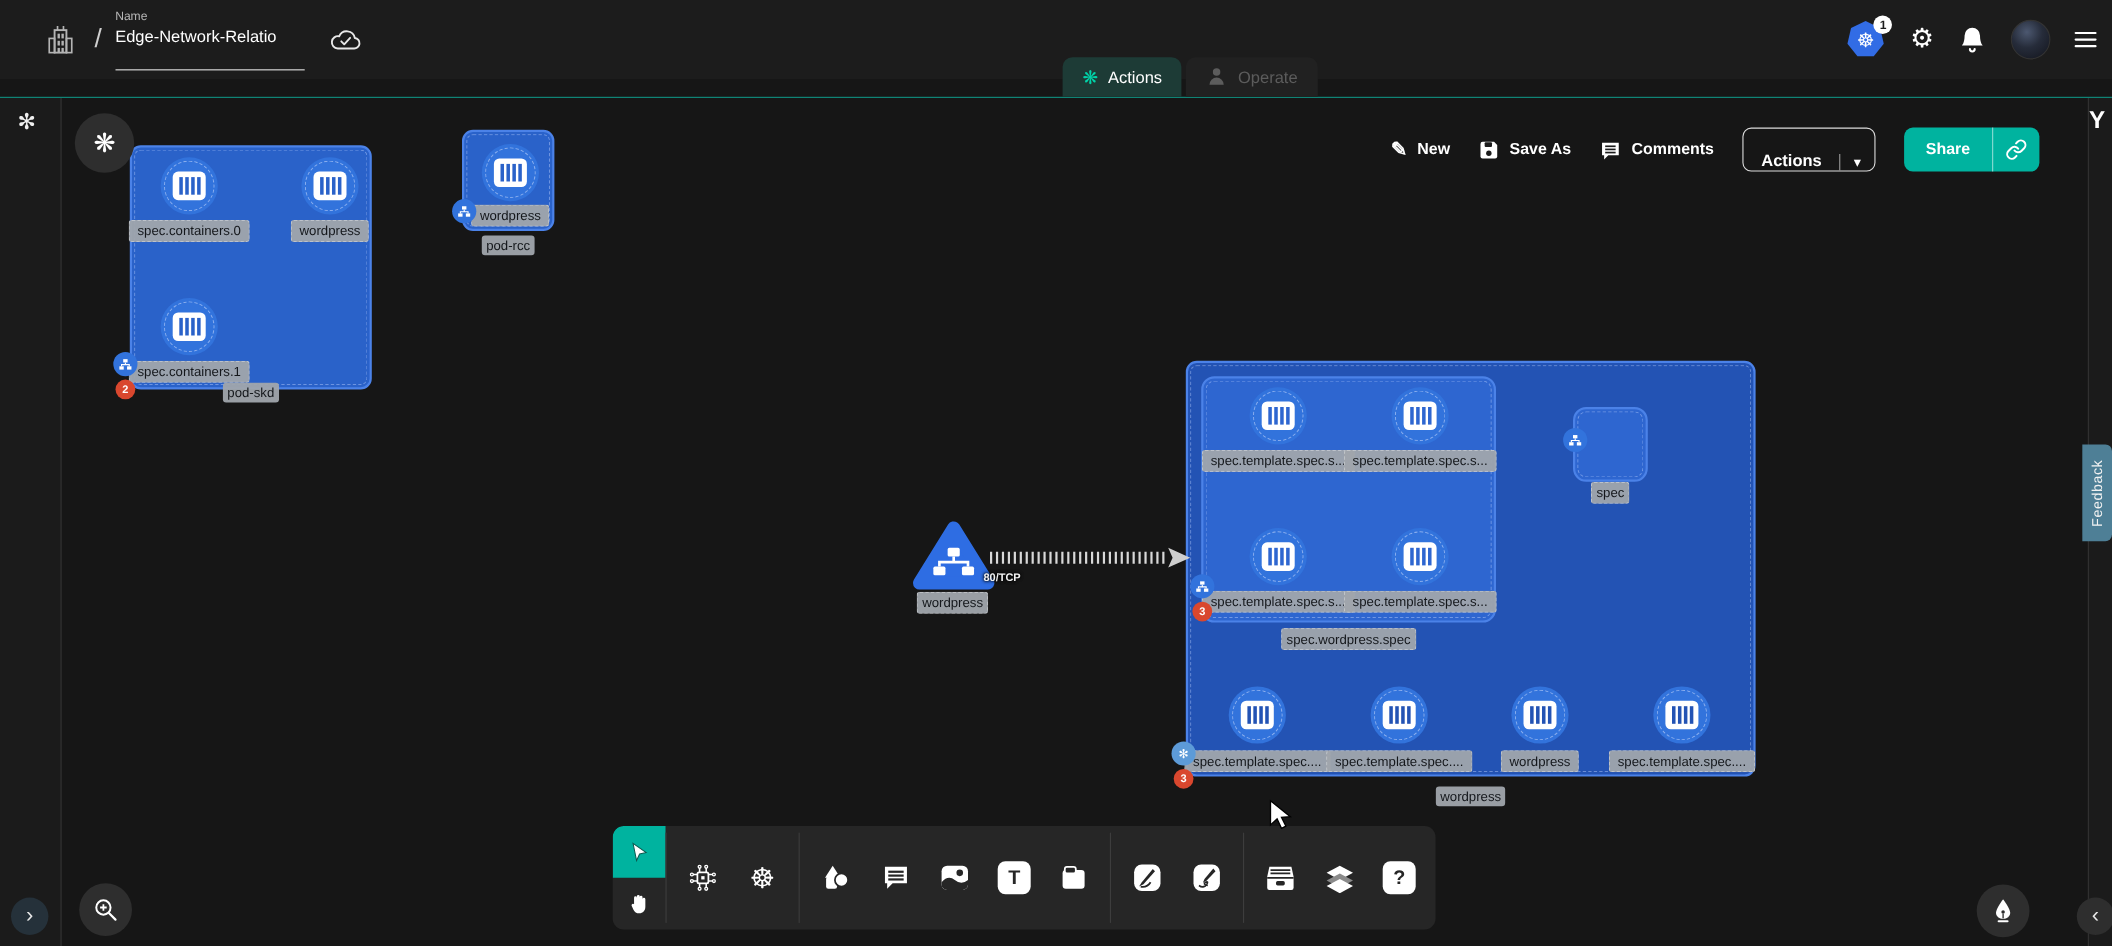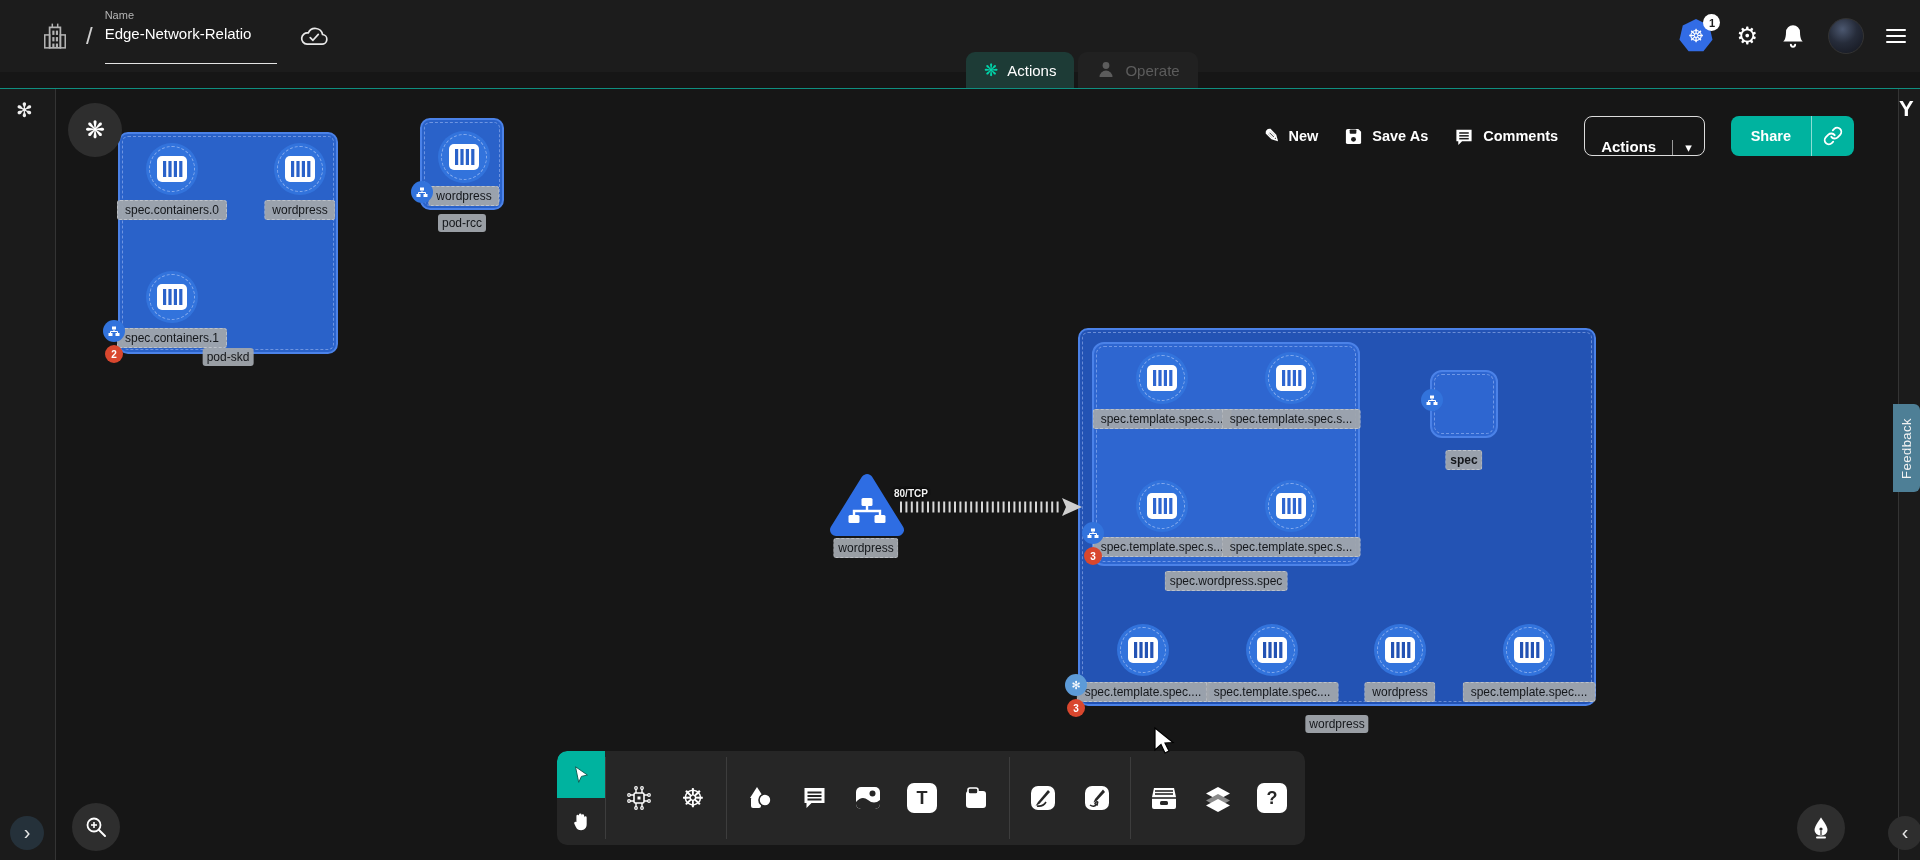--- a/index.html
+++ b/index.html
@@ -254,21 +254,21 @@
   <path d="M39 34 v5 M39 39 h-13 v4 M39 39 h13 v4" stroke="#fff" stroke-width="2.4" fill="none"></path>
   <rect x="20.5" y="43" width="11" height="8" rx="1.5" fill="#fff"></rect>
   <rect x="46.5" y="43" width="11" height="8" rx="1.5" fill="#fff"></rect>
 </svg>
 <div class="glabel" style="left:866px;top:538px;border:1px dashed rgba(255,255,255,.35);">wordpress</div>
 
 <svg style="position:absolute;left:890px;top:487px;z-index:3;" width="200" height="40" viewBox="0 0 200 40">
   <line x1="10" y1="20" x2="172" y2="20" stroke="#d8d8d8" stroke-width="11" stroke-dasharray="2 3.4"></line>
   <polygon points="172,11 192,20 172,29 176,20" fill="#cfcfcf"></polygon>
 </svg>
-<span class="edge-label" style="left:894px;top:488px;">80/TCP</span>
+<span class="edge-label" style="left:894px;top:520px;">80/TCP</span>
 
 <div class="kgroup" style="left:1078px;top:328px;width:518px;height:378px;background:#2353b4;">
 
   <div class="kgroup" style="left:12px;top:12px;width:268px;height:224px;background:#2e66d0;border-radius:12px;">
     <div class="knode-circle" style="left:42px;top:8px;">
       <svg width="34" height="30" viewBox="0 0 34 30">
           <rect x="2" y="2" width="30" height="26" rx="5" fill="#fff"></rect>
           <rect x="8" y="7" width="3.2" height="16" fill="#2e66d0"></rect>
           <rect x="13.4" y="7" width="3.2" height="16" fill="#2e66d0"></rect>
           <rect x="18.8" y="7" width="3.2" height="16" fill="#2e66d0"></rect>
@@ -321,21 +321,21 @@
   <div class="kgroup" style="left:350px;top:40px;width:68px;height:68px;background:#2e66d0;border-radius:12px;">
     <div class="badge-net" style="left:-11px;top:17px;">
       <svg class="mini-net" width="12" height="11" viewBox="0 0 12 11">
           <rect x="4" y="0.5" width="4" height="3" fill="#fff"></rect>
           <rect x="0.5" y="7" width="4" height="3" fill="#fff"></rect>
           <rect x="7.5" y="7" width="4" height="3" fill="#fff"></rect>
           <path d="M6 3.5 v2 M2.5 7 v-1.5 h7 V7" stroke="#fff" stroke-width="1" fill="none"></path>
         </svg>
     </div>
   </div>
-  <div class="glabel" style="left:384px;top:120px;border:1px dashed rgba(255,255,255,.35);font-weight:bold;">spec</div>
+  <div class="glabel" style="left:384px;top:108px;border:1px dashed rgba(255,255,255,.35);">spec</div>
 
   <div class="knode-circle" style="left:37px;top:294px;">
     <svg width="34" height="30" viewBox="0 0 34 30">
         <rect x="2" y="2" width="30" height="26" rx="5" fill="#fff"></rect>
         <rect x="8" y="7" width="3.2" height="16" fill="#2353b4"></rect>
         <rect x="13.4" y="7" width="3.2" height="16" fill="#2353b4"></rect>
         <rect x="18.8" y="7" width="3.2" height="16" fill="#2353b4"></rect>
         <rect x="24.2" y="7" width="3.2" height="16" fill="#2353b4"></rect>
       </svg>
   </div>

